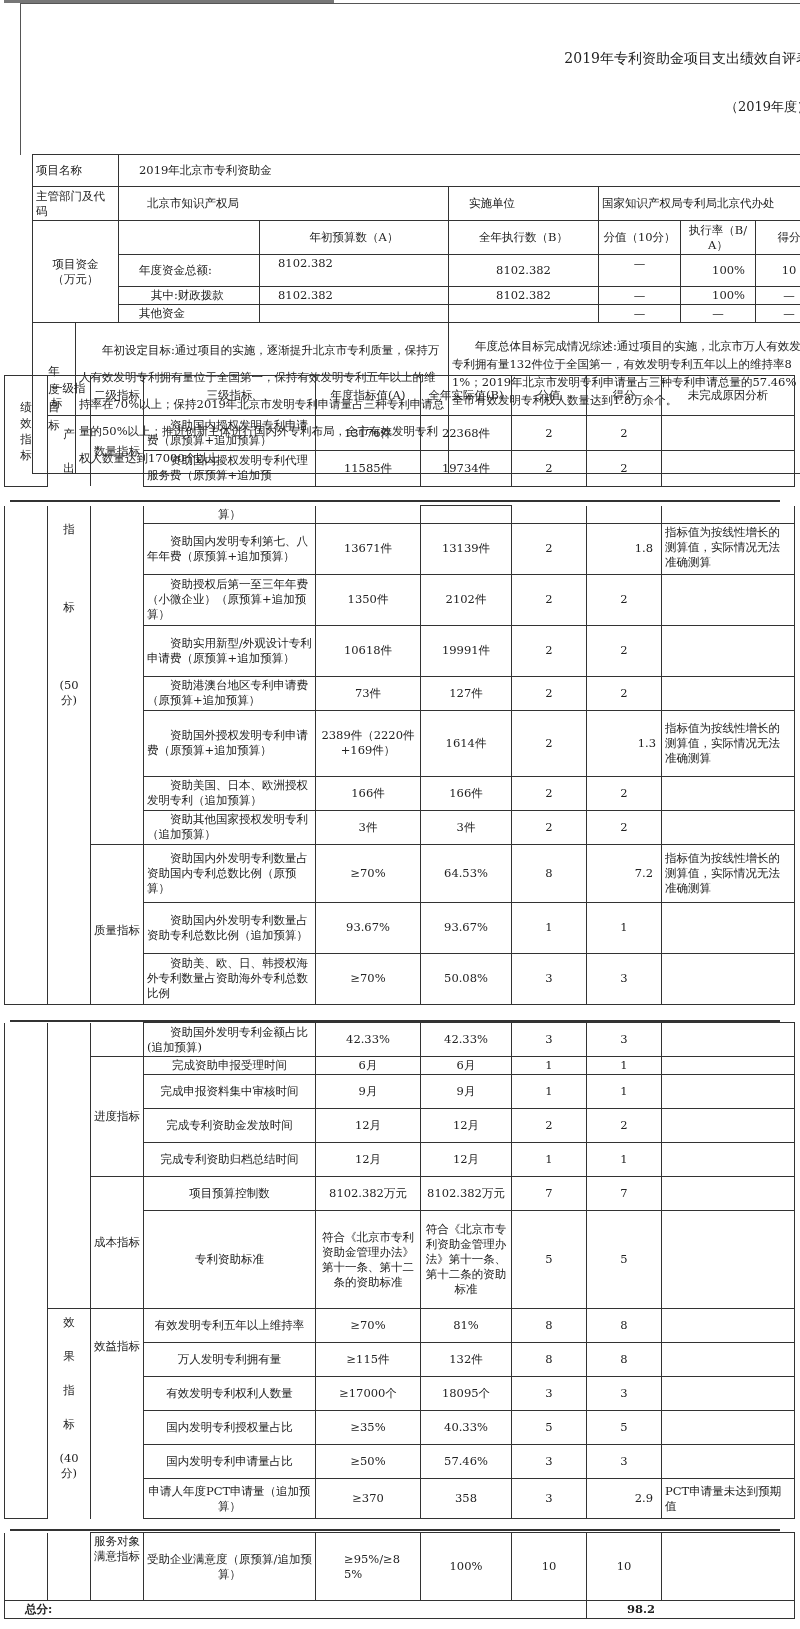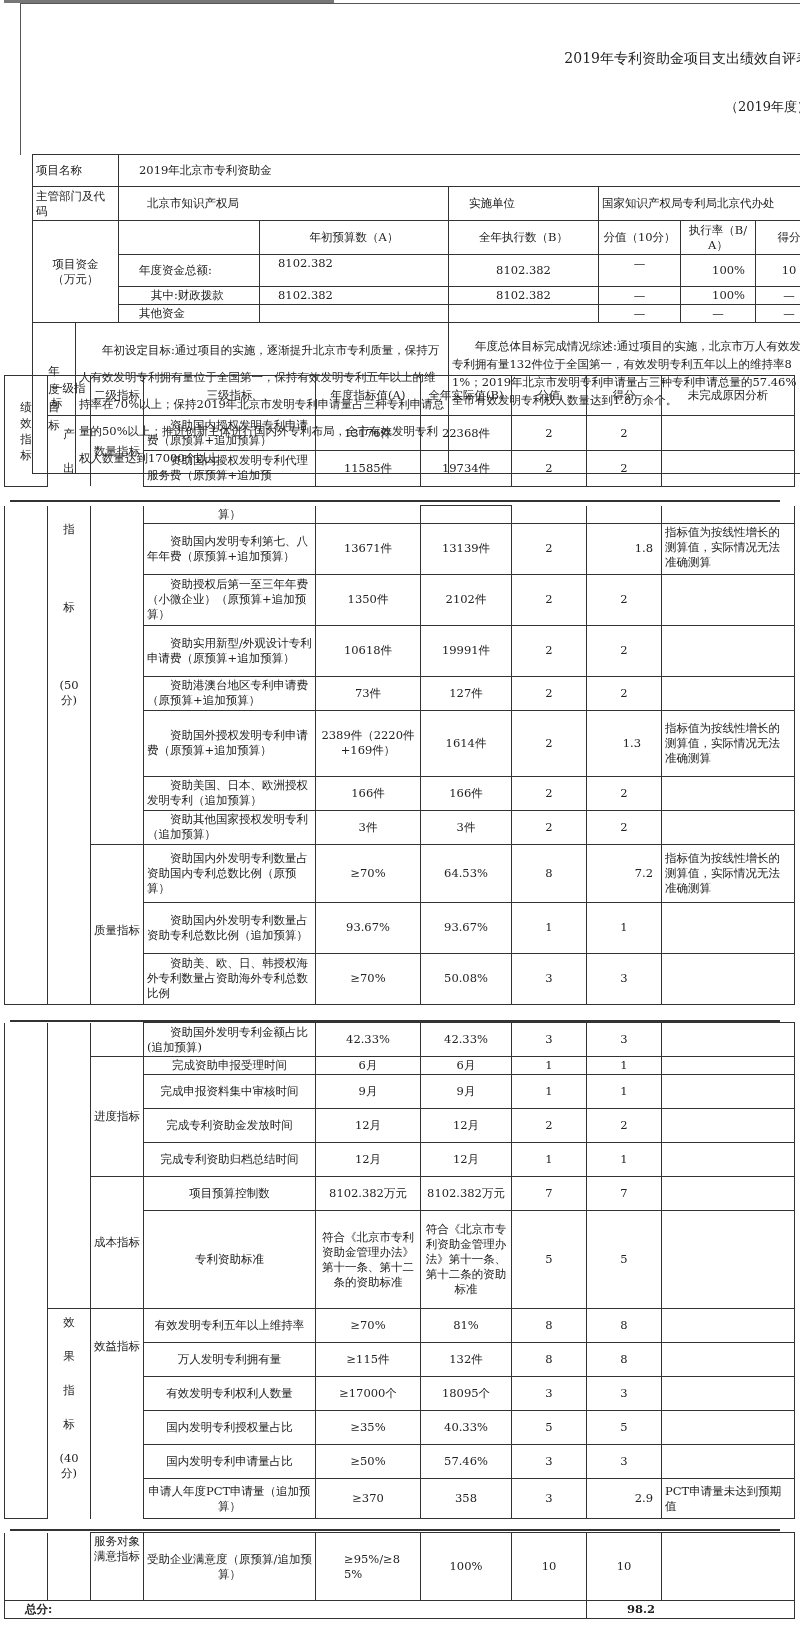--- a/index.html
+++ b/index.html
@@ -203,21 +203,21 @@
     <td class="c">127件</td>
     <td class="c">2</td>
     <td class="c">2</td>
     <td></td>
   </tr>
   <tr style="height:66px">
     <td class="ind">资助国外授权发明专利申请费（原预算+追加预算）</td>
     <td class="c">2389件（2220件+169件）</td>
     <td class="c">1614件</td>
     <td class="c">2</td>
-    <td class="r" style="padding-right:20px">1.3</td>
+    <td class="r" style="padding-right:5px">1.3</td>
     <td>指标值为按线性增长的测算值，实际情况无法准确测算</td>
   </tr>
   <tr style="height:34px">
     <td class="ind">资助美国、日本、欧洲授权发明专利（追加预算）</td>
     <td class="c">166件</td>
     <td class="c">166件</td>
     <td class="c">2</td>
     <td class="c">2</td>
     <td></td>
   </tr>

